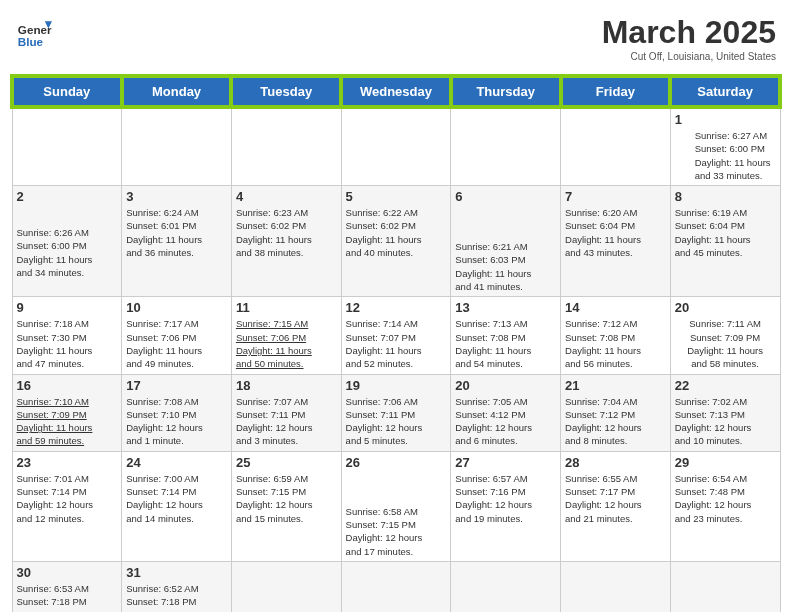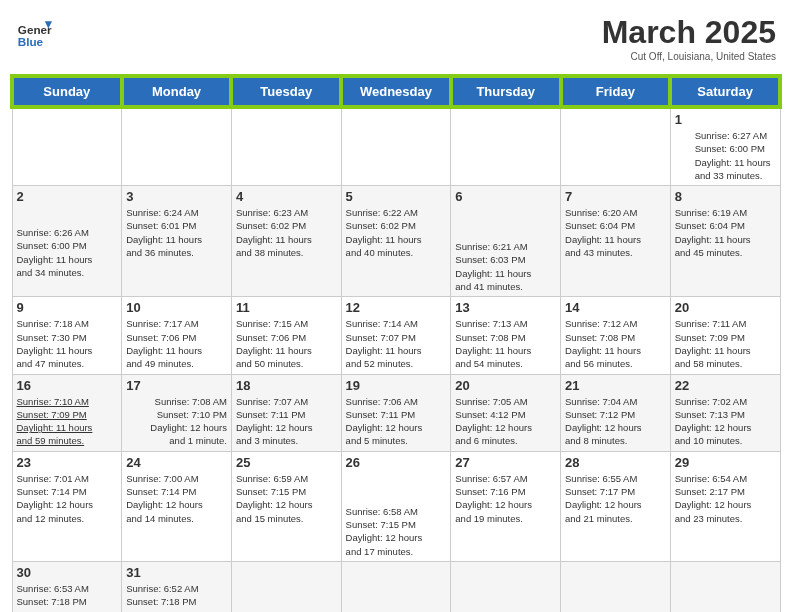--- a/index.html
+++ b/index.html
@@ -189,21 +189,21 @@
         </td>
         <td>
           <div class="day-number">10</div>
           <div class="day-info" style="white-space: pre-line;">Sunrise: 7:17 AM
 Sunset: 7:06 PM
 Daylight: 11 hours
 and 49 minutes.</div>
         </td>
         <td>
           <div class="day-number">11</div>
-          <div class="day-info" style="white-space: pre-line;">Sunrise: 7:15 AM
+          <div class="day-info" style="white-space: pre-line; text-decoration: underline;">Sunrise: 7:15 AM
 Sunset: 7:06 PM
 Daylight: 11 hours
 and 50 minutes.</div>
         </td>
         <td>
           <div class="day-number">12</div>
           <div class="day-info" style="white-space: pre-line;">Sunrise: 7:14 AM
 Sunset: 7:07 PM
 Daylight: 11 hours
 and 52 minutes.</div>
@@ -217,37 +217,37 @@
         </td>
         <td>
           <div class="day-number">14</div>
           <div class="day-info" style="white-space: pre-line;">Sunrise: 7:12 AM
 Sunset: 7:08 PM
 Daylight: 11 hours
 and 56 minutes.</div>
         </td>
         <td>
           <div class="day-number">20</div>
-          <div class="day-info" style="white-space: pre-line;">Sunrise: 7:11 AM
+          <div class="day-info" style="white-space: pre-line; text-align: center;">Sunrise: 7:11 AM
 Sunset: 7:09 PM
 Daylight: 11 hours
 and 58 minutes.</div>
         </td>
       </tr>
       <tr>
         <td>
           <div class="day-number">16</div>
           <div class="day-info" style="white-space: pre-line; text-decoration: underline;">Sunrise: 7:10 AM
 Sunset: 7:09 PM
 Daylight: 11 hours
 and 59 minutes.</div>
         </td>
         <td>
           <div class="day-number">17</div>
-          <div class="day-info" style="white-space: pre-line; text-align: right;">Sunrise: 7:08 AM
+          <div class="day-info" style="white-space: pre-line;">Sunrise: 7:08 AM
 Sunset: 7:10 PM
 Daylight: 12 hours
 and 1 minute.</div>
         </td>
         <td>
           <div class="day-number">18</div>
           <div class="day-info" style="white-space: pre-line;">Sunrise: 7:07 AM
 Sunset: 7:11 PM
 Daylight: 12 hours
 and 3 minutes.</div>
@@ -320,21 +320,21 @@
         <td>
           <div class="day-number">28</div>
           <div class="day-info" style="white-space: pre-line;">Sunrise: 6:55 AM
 Sunset: 7:17 PM
 Daylight: 12 hours
 and 21 minutes.</div>
         </td>
         <td>
           <div class="day-number">29</div>
           <div class="day-info" style="white-space: pre-line;">Sunrise: 6:54 AM
-Sunset: 2:17 PM
+Sunset: 7:48 PM
 Daylight: 12 hours
 and 23 minutes.</div>
         </td>
       </tr>
       <tr>
         <td>
           <div class="day-number">30</div>
           <div class="day-info" style="white-space: pre-line;">Sunrise: 6:53 AM
 Sunset: 7:18 PM
 Daylight: 12 hours

